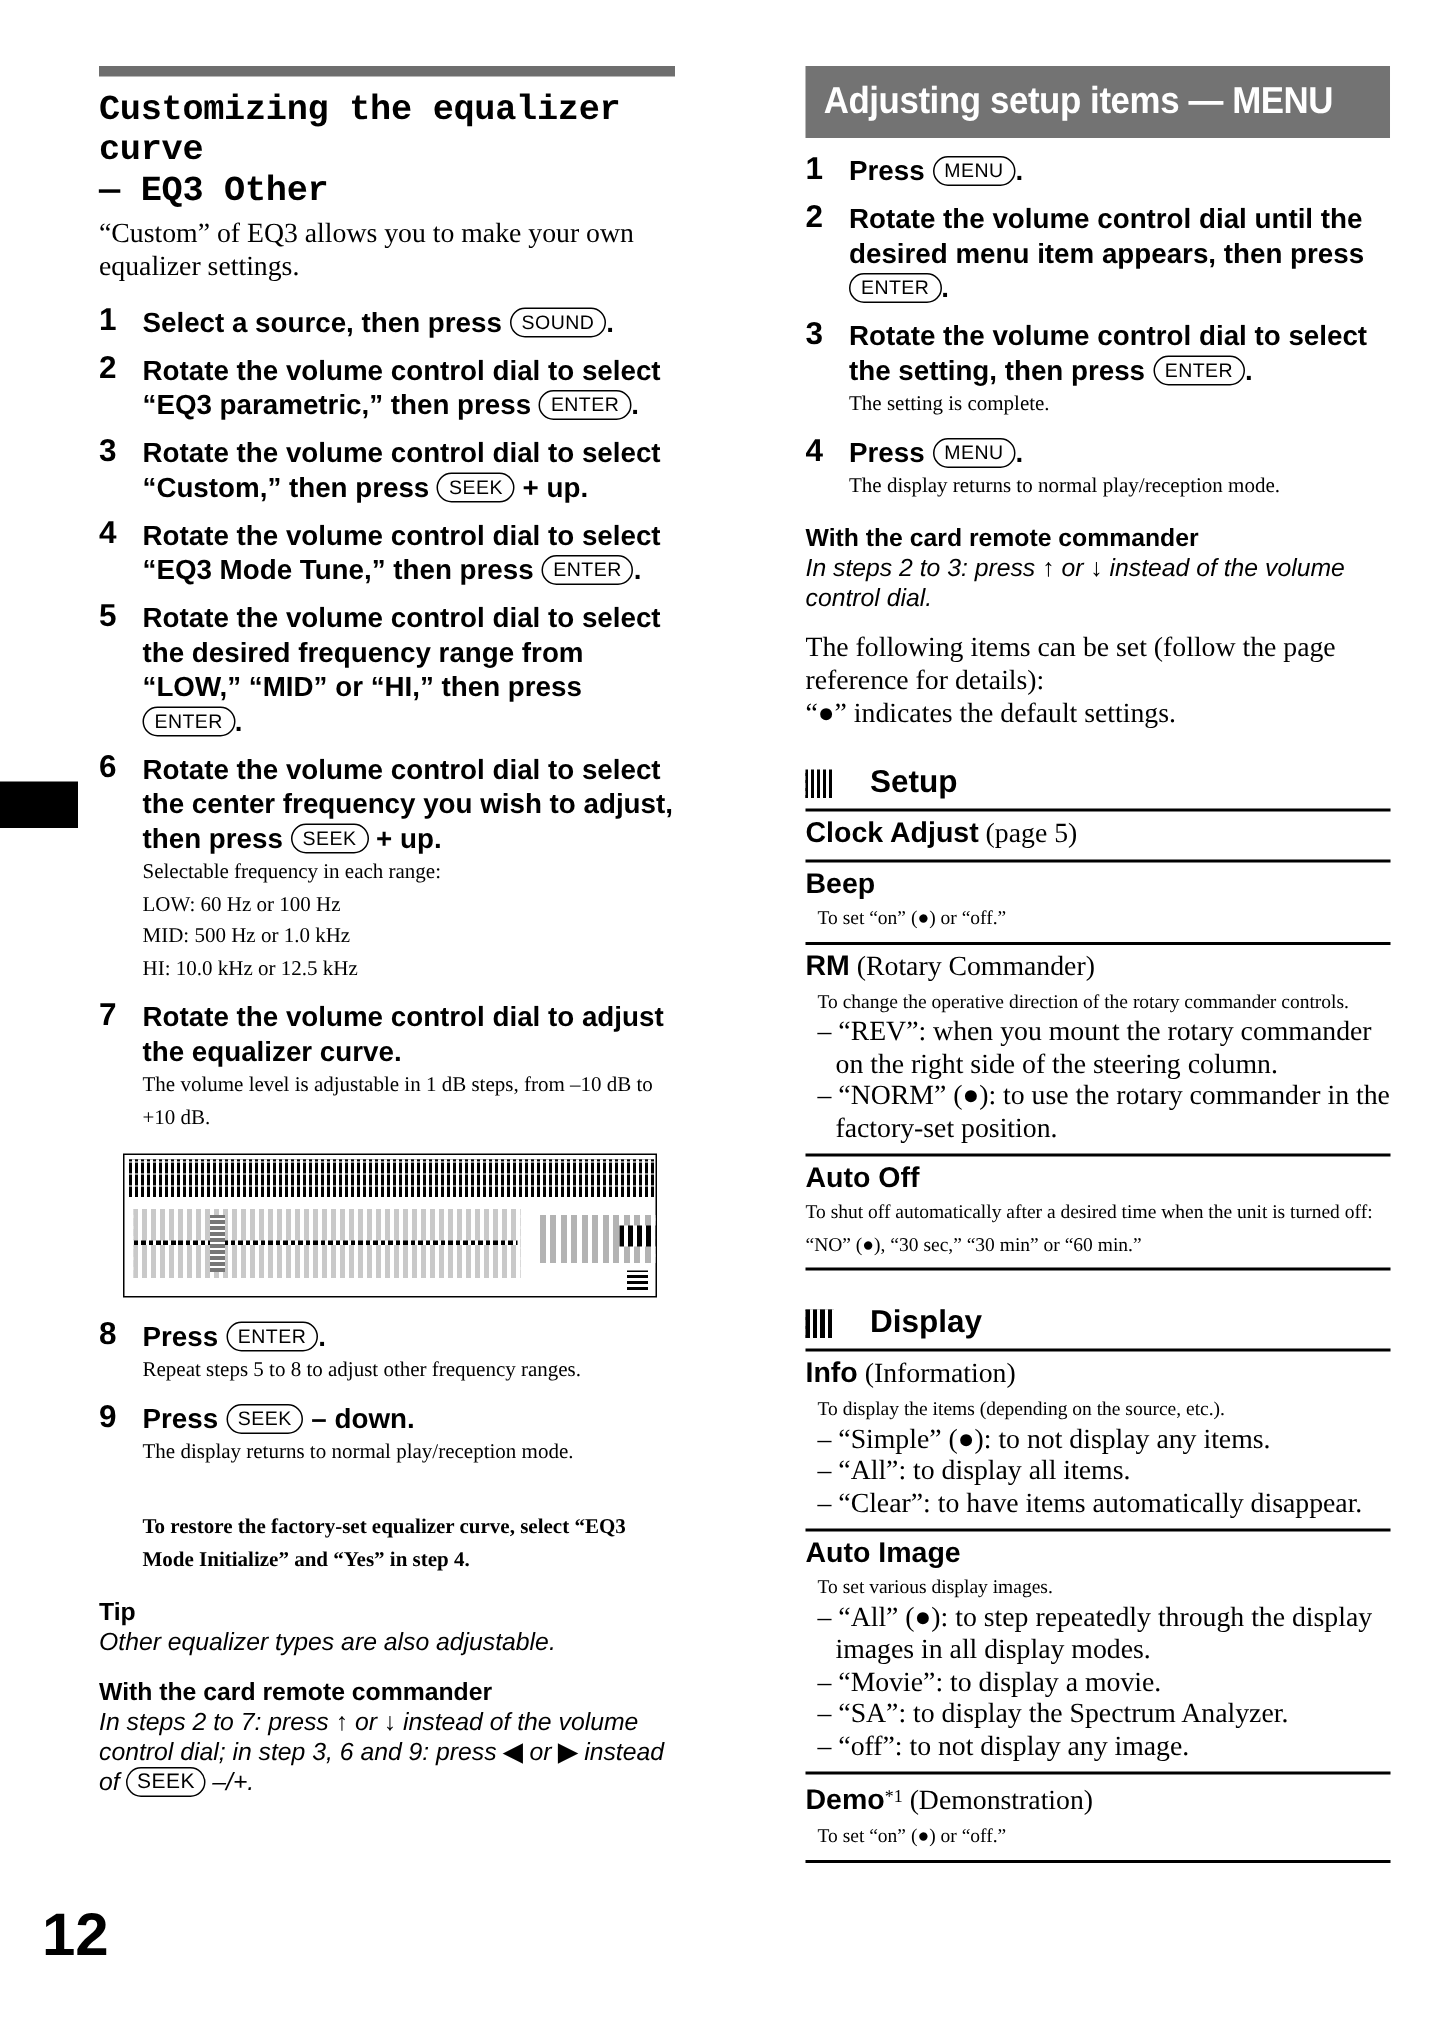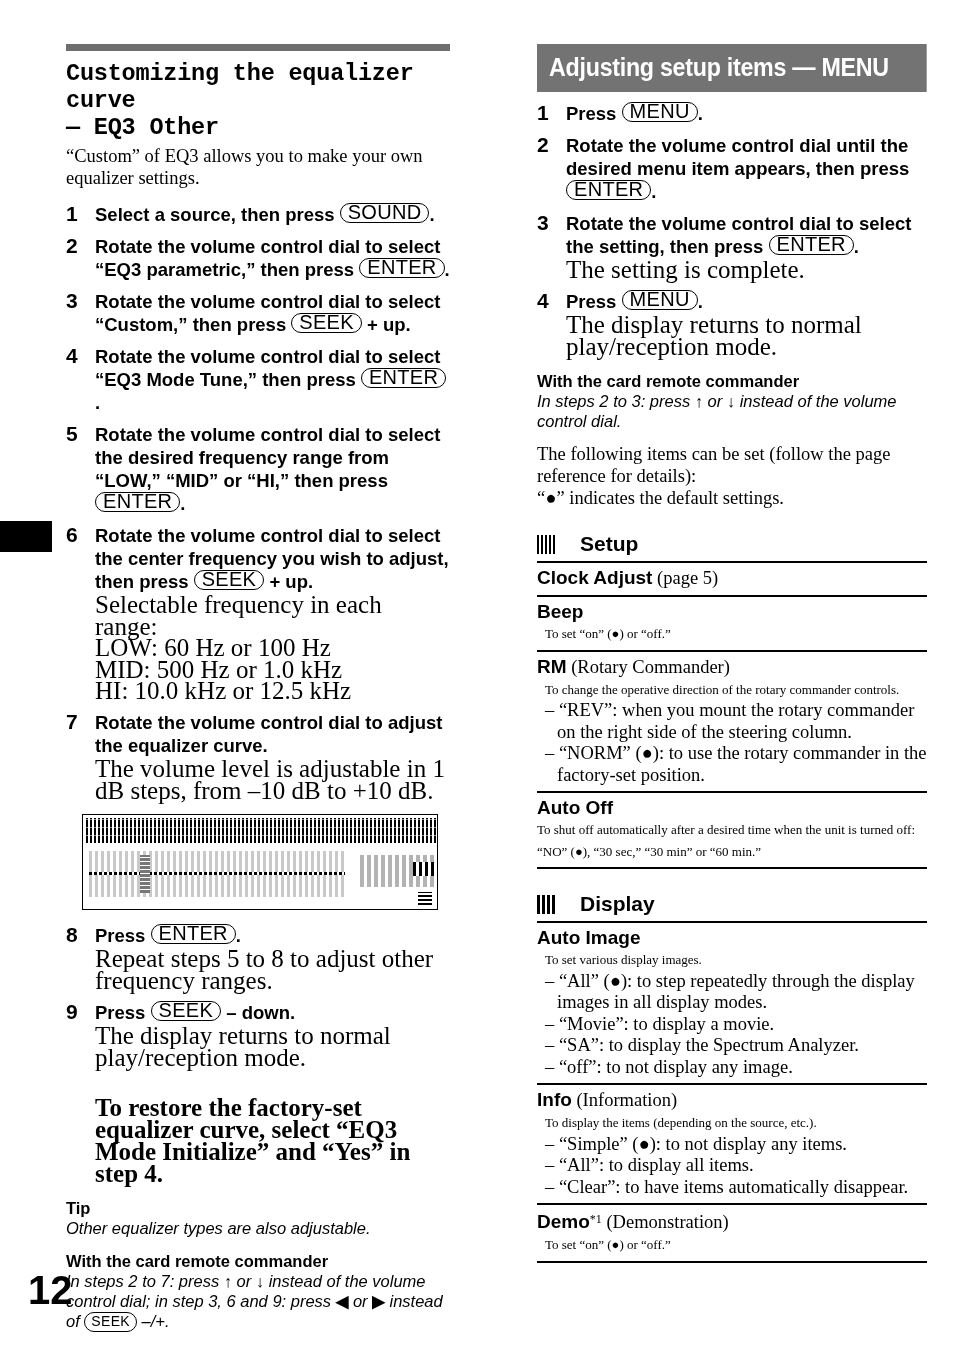--- a/index.html
+++ b/index.html
@@ -65,35 +65,35 @@
     font-size: 21px;
     line-height: 24px;
   }
   .step-head {
     font-family: "Liberation Sans", sans-serif;
     font-weight: bold;
     font-size: 18.5px;
     line-height: 23px;
   }
   .step-body {
-    font-size: 25px;
+    font-size: 14px;
     line-height: 22px;
     margin-top: 1px;
   }
   .step-body.tight { line-height: 21.5px; }
 
   
   .key {
     display: inline-block;
     border: 1.6px solid #000;
     border-radius: 10px;
     padding: 0px 7px 1px 7px;
     font-family: "Liberation Sans", sans-serif;
     font-weight: normal;
-    font-size: 20px;
+    font-size: 13px;
     line-height: 17px;
     letter-spacing: 0.3px;
     vertical-align: 1px;
     white-space: nowrap;
   }
   .step-head .key { vertical-align: 2px; }
 
   
   .lcd-figure {
     border: 1.4px solid #000;
@@ -436,37 +436,37 @@
       </div>
     </div>
 
     <div class="group">
       <div class="group-head">
         <span class="gicon display"></span>
         <span>Display</span>
       </div>
 
       <div class="entry">
+        <div class="entry-title"><span>Info</span><span class="paren"> (Information)</span></div>
+        <div class="entry-body">To display the items (depending on the source, etc.).</div>
+        <div class="bullet-line">– “Simple” (●): to not display any items.</div>
+        <div class="bullet-line">– “All”: to display all items.</div>
+        <div class="bullet-line">– “Clear”: to have items automatically disappear.</div>
+      </div>
+
+      <div class="entry">
         <div class="entry-title">Auto Image</div>
         <div class="entry-body">To set various display images.</div>
         <div class="bullet-line">– “All” (●): to step repeatedly through the display images in all display modes.</div>
         <div class="bullet-line">– “Movie”: to display a movie.</div>
         <div class="bullet-line">– “SA”: to display the Spectrum Analyzer.</div>
         <div class="bullet-line">– “off”: to not display any image.</div>
       </div>
 
       <div class="entry">
-        <div class="entry-title"><span>Info</span><span class="paren"> (Information)</span></div>
-        <div class="entry-body">To display the items (depending on the source, etc.).</div>
-        <div class="bullet-line">– “Simple” (●): to not display any items.</div>
-        <div class="bullet-line">– “All”: to display all items.</div>
-        <div class="bullet-line">– “Clear”: to have items automatically disappear.</div>
-      </div>
-
-      <div class="entry">
         <div class="entry-title"><span>Demo</span><sup>*1</sup><span class="paren"> (Demonstration)</span></div>
         <div class="entry-body">To set “on” (●) or “off.”</div>
       </div>
     </div>
 
   </div>
 
   <div id="tab-mark"></div>
   <div id="page-num">12</div>
 

